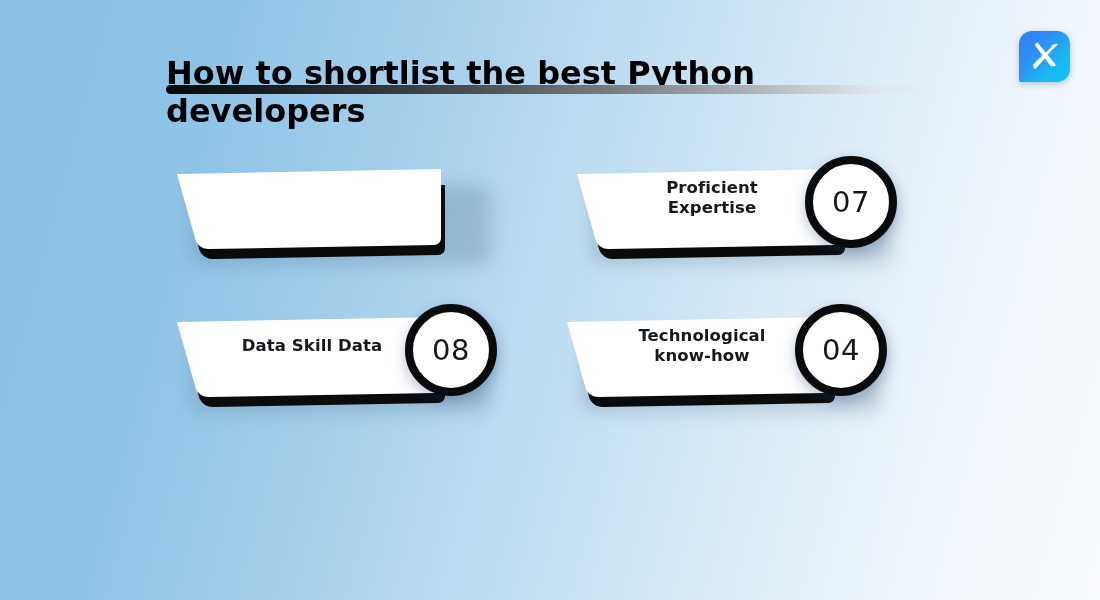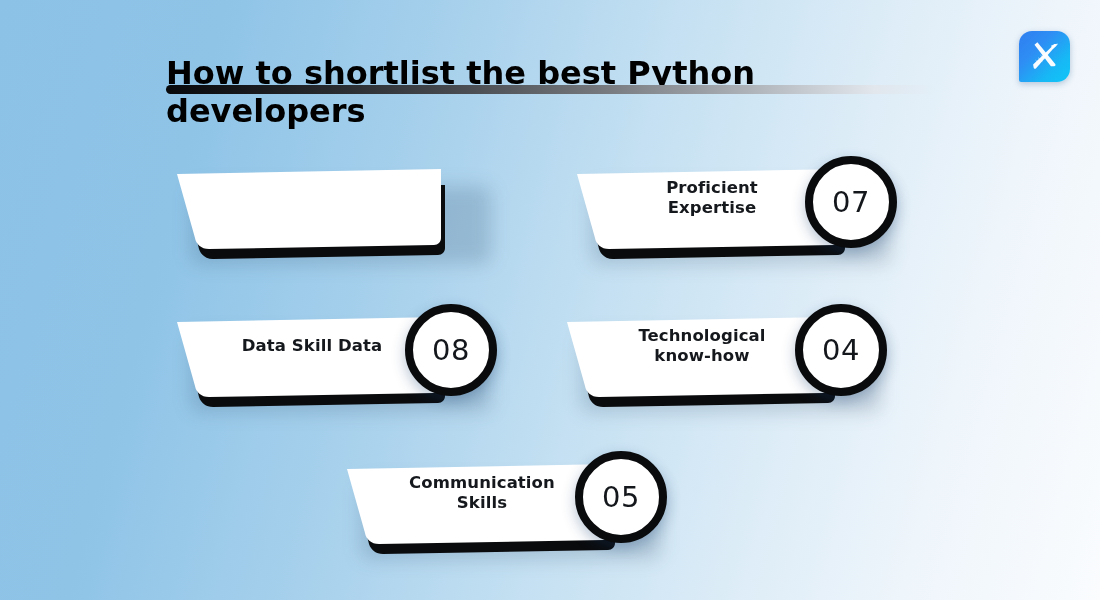--- a/index.html
+++ b/index.html
@@ -212,28 +212,14 @@
     </svg>
     <div class="card-label">
       <span>
         <span>Technological</span><br>
         <span>know-how</span>
       </span>
     </div>
     <div class="card-number">04</div>
   </div>
 
-  <div class="card" id="card-5">
-    <div class="card-shadow-soft"></div>
-    <svg class="card-art" viewBox="0 0 332 118">
-      <path d="M12 40 C12 36 15 33 19 33 L272 33 L272 96 C272 100 269 103 265 103 L40 107 C33 107 28 103 26 97 Z" fill="#0a0b0d"></path>
-      <path d="M4 22 L268 17 L268 86 C268 90 265 93 261 93 L36 97 C28 97 23 92 22 86 Z" fill="#ffffff"></path>
-    </svg>
-    <div class="card-label">
-      <span>
-        <span>Communication</span><br>
-        <span>Skills</span>
-      </span>
-    </div>
-    <div class="card-number">05</div>
-  </div>
 
 </div>
 
 </body></html>

